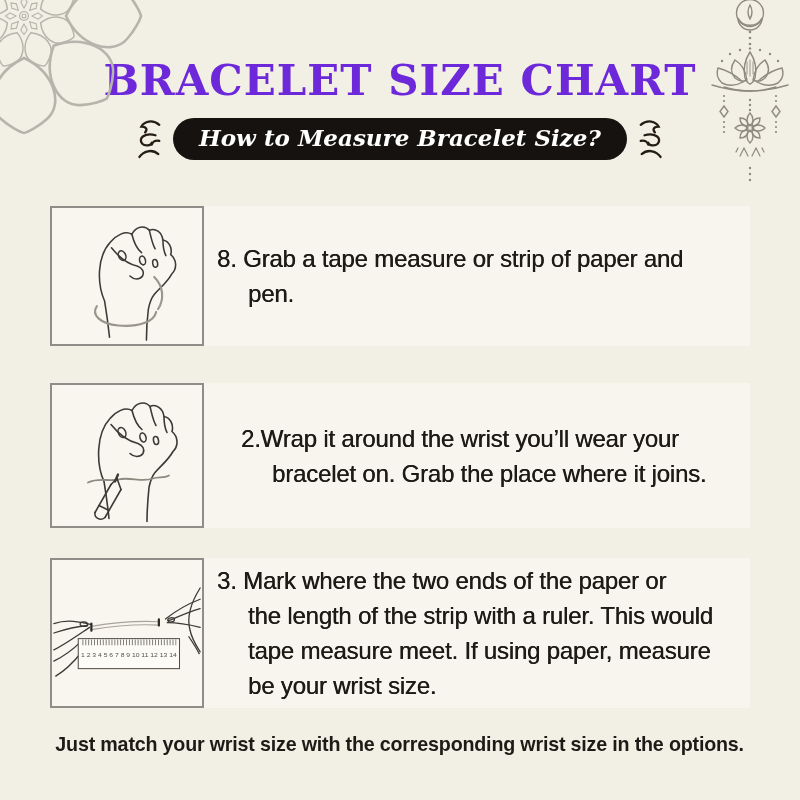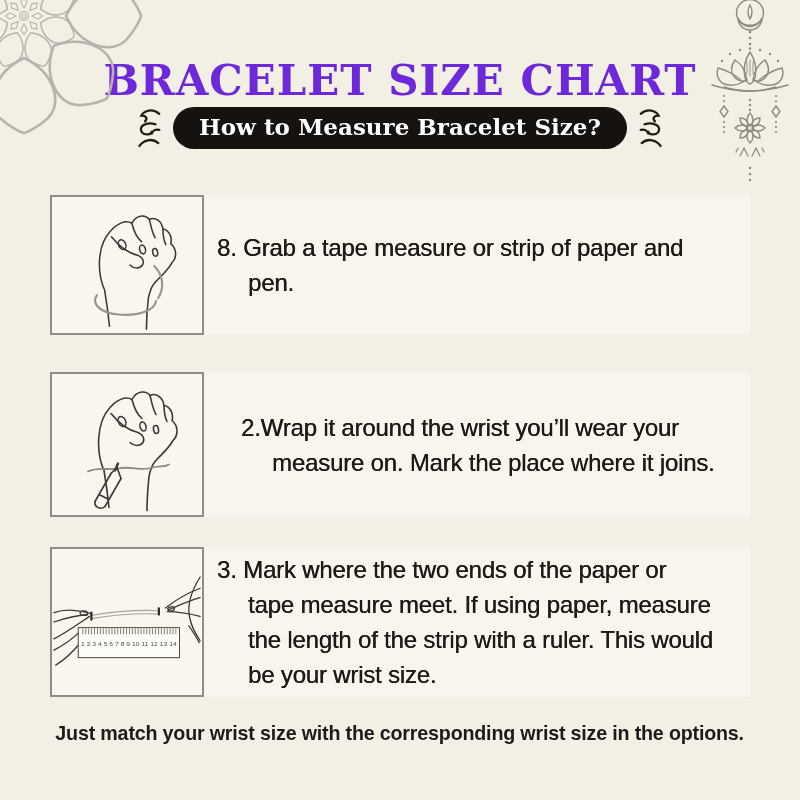--- a/index.html
+++ b/index.html
@@ -12,21 +12,21 @@
   
   .mandala{position:absolute;top:0;left:0;width:152px;height:152px;pointer-events:none;}
   .lotus{position:absolute;top:0;right:-6px;width:112px;height:192px;pointer-events:none;}
   
   .title{
     margin:56px 0 0;text-align:center;
     font-family:"DejaVu Serif","Liberation Serif",serif;
     font-size:42px;font-weight:bold;letter-spacing:1px;color:#6d28d9;
   }
   
-  .badge-row{display:flex;justify-content:center;align-items:center;gap:9px;}
+  .badge-row{margin-top:11px;display:flex;justify-content:center;align-items:center;gap:9px;font-style:italic;}
   .badge{
     display:inline-block;background:#151210;color:#ffffff;
     font-family:"DejaVu Serif","Liberation Serif",serif;
     font-size:23px;font-weight:bold;
     padding:6px 26px 9px;border-radius:26px;white-space:nowrap;
   }
   .flourish{width:34px;height:46px;}
   .flourish.right{transform:scaleX(-1);}
   
   .rows{margin:44px 50px 0 50px;}
@@ -234,21 +234,21 @@
           <path d="M43,127 L59,99"></path>
           <path d="M53,132 L69,104"></path>
           <path d="M59,99 L65,93 L69,104"></path>
           <path d="M43,127 C42,132 48,136 53,132"></path>
           <path d="M47,120 L57,125"></path>
         </g>
       </svg>
     </div>
     <div class="step-text">
       <div class="step-line">2.Wrap it around the wrist you’ll wear your</div>
-      <div class="step-line">measure on. Mark the place where it joins.</div>
+      <div class="step-line">bracelet on. Grab the place where it joins.</div>
     </div>
   </section>
 
   <section class="step-row">
     <div class="illus-box">
       <svg viewBox="0 0 160 140" preserveAspectRatio="xMidYMid meet">
 
         <g fill="none" stroke="#3c3a36" stroke-width="1.4" stroke-linecap="round">
           <path d="M2,60 C16,55 30,58 42,61"></path>
           <path d="M2,70 C14,66 26,63 38,62"></path>
@@ -276,22 +276,22 @@
           <line x1="114" y1="55.5" x2="114" y2="62"></line>
         </g>
 
         <rect x="28" y="76" width="108" height="32" fill="#fcfbf6" stroke="#514e48" stroke-width="1.1"></rect>
         <line x1="32.5" y1="80" x2="132.5" y2="80" stroke="#6b675f" stroke-width="6" stroke-dasharray="0.9,2.2"></line>
         <text x="82" y="96" text-anchor="middle" font-size="6.4" fill="#55514a" font-family="Liberation Sans, sans-serif" textLength="102" lengthAdjust="spacingAndGlyphs">1 2 3 4 5 6 7 8 9 10 11 12 13 14</text>
       </svg>
     </div>
     <div class="step-text">
       <div class="step-line">3. Mark where the two ends of the paper or</div>
+      <div class="step-line">the length of the strip with a ruler. This would</div>
       <div class="step-line">tape measure meet. If using paper, measure</div>
-      <div class="step-line">the length of the strip with a ruler. This would</div>
       <div class="step-line">be your wrist size.</div>
     </div>
   </section>
 
 </div>
 
 <p class="footer">
   <span class="footer-inner">Just match your wrist size with the corresponding wrist size in the options.</span>
 </p>
 

